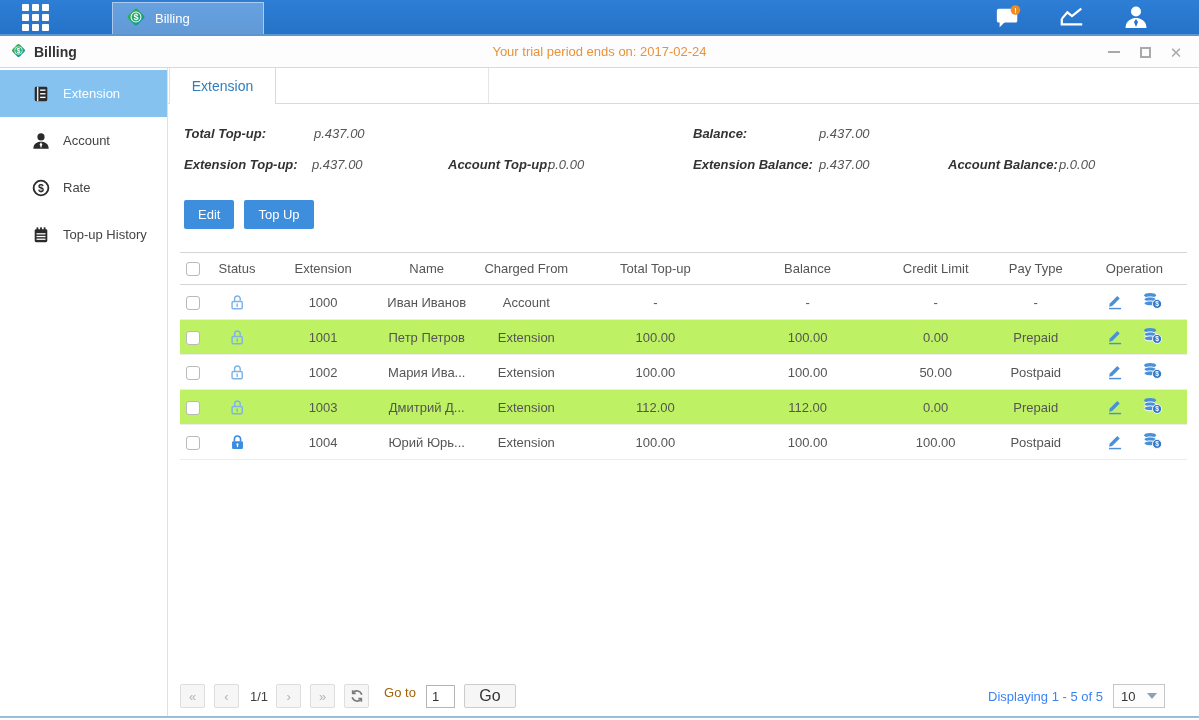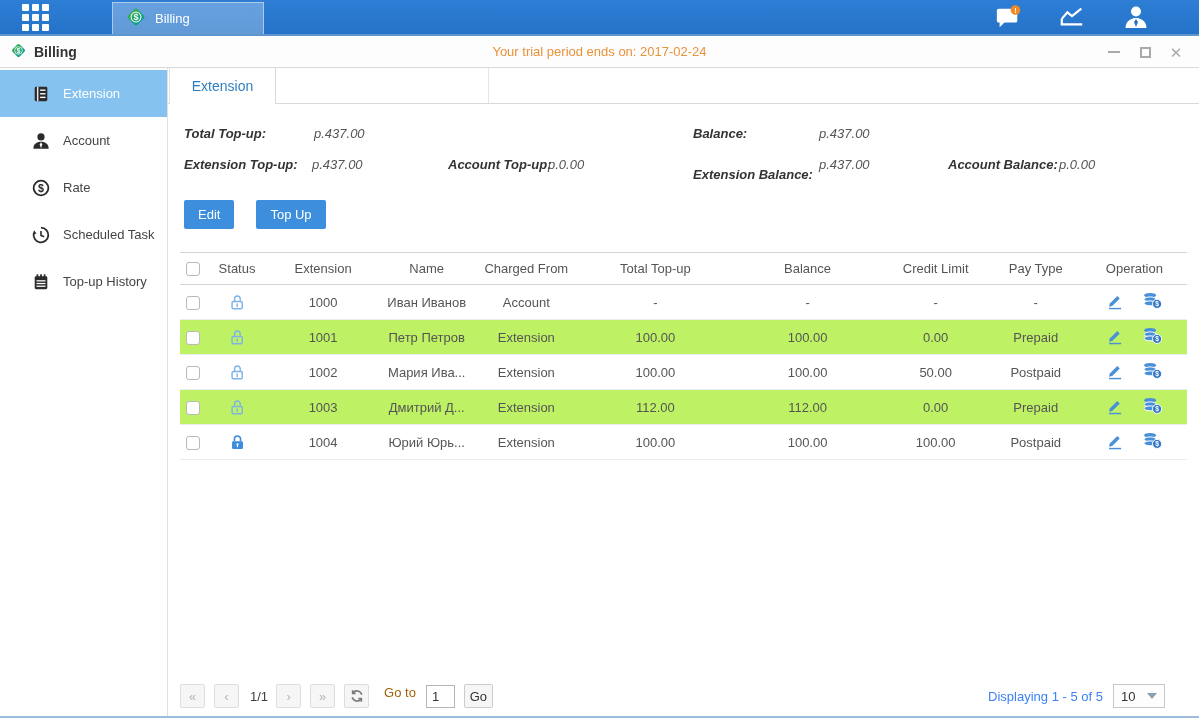--- a/index.html
+++ b/index.html
@@ -39,40 +39,40 @@
   .tab-active { position:absolute; left:1px; top:0; bottom:0; width:107px; background:#fff; border-left:1px solid #e2e2e2; border-right:1px solid #d9d9d9; z-index:2; display:flex; align-items:center; justify-content:center; color:#2f7ec1; font-size:14px; cursor:pointer; }
   .tab-ghost { position:absolute; left:108px; top:0; bottom:0; width:213px; border-right:1px solid #e5e5e5; }
 
   
   .summary { position:relative; height:84px;font-style:italic; }
   .s-item { position:absolute; white-space:nowrap; }
   .s-label { font-weight:bold; color:#333; }
   .s-val { color:#555; }
 
   
-  .btnrow { margin:12px 0 0 16px; display:flex; gap:22px; }
+  .btnrow { margin:12px 0 0 16px; display:flex; gap:10px; }
   .btn { background:#3d8edc; color:#fff; border:none; font-size:13px; padding:7px 14px; border-radius:2px; cursor:pointer; font-family:inherit; }
 
   
   .tablewrap { margin:23px 12px 0 12px; }
   table { width:100%; border-collapse:collapse; table-layout:fixed; }
   thead th { font-weight:normal; color:#555; border-top:1px solid #d5d5d5; border-bottom:1px solid #d5d5d5; height:32px; text-align:center; }
   tbody td { height:35px; text-align:center; color:#555; border-bottom:1px solid #ececec; overflow:hidden; white-space:nowrap; text-overflow:ellipsis; }
   tbody tr.alt { background:#bef264; }
   .cb { display:inline-block; width:14px; height:14px; border:1px solid #b9b9b9; border-radius:3px; background:#fff; vertical-align:middle; cursor:pointer; }
   .op span { display:inline-block; margin:0 9px; cursor:pointer; vertical-align:middle; }
   .lock svg { vertical-align:middle; }
 
   
   .pager { position:absolute; left:12px; right:34px; bottom:6px; height:28px; display:flex; align-items:center; }
   .pg-btn { width:25px; height:24px; background:#f6f6f6; border:1px solid #ddd; border-radius:2px; color:#b4b4b4; display:flex; align-items:center; justify-content:center; font-size:13px; margin-right:9px; cursor:pointer; }
   .pg-text { margin:0 8px 0 2px; color:#404040; }
   .pg-label { margin:0 10px 8px 6px; color:#a16207; }
   .pg-input { width:29px; height:23px; border:1px solid #b5b5b5; font-size:13px; padding-left:5px; font-family:inherit; color:#333; }
-  .pg-go { margin-left:9px; width:29px; height:24px; background:#f6f6f6; border:1px solid #ccc; border-radius:2px; font-size:13px; color:#333; cursor:pointer; font-family:inherit; }
+  .pg-go { margin-left:9px; width:52px; height:24px; background:#f6f6f6; border:1px solid #ccc; border-radius:2px; font-size:16px; color:#333; cursor:pointer; font-family:inherit; }
   .pg-right { margin-left:auto; display:flex; align-items:center; gap:10px; }
   .pg-display { color:#3b82f6; }
   .pg-select { width:52px; height:24px; border:1px solid #c7c7c7; background:#fdfdfd; display:flex; align-items:center; justify-content:space-between; padding:0 7px; color:#333; cursor:pointer; }
   .caret { width:0; height:0; border-left:5px solid transparent; border-right:5px solid transparent; border-top:6px solid #8ea0b3; }
 </style>
 </head>
 <body>
 
 <div class="topbar">
   <div class="grid-btn">
@@ -189,30 +189,20 @@
           <svg width="18" height="18" viewBox="0 0 20 20">
             <circle cx="10" cy="10" r="8.2" fill="none" stroke="#2b2b2b" stroke-width="2"></circle>
             <text x="10" y="14.4" text-anchor="middle" font-size="12" font-weight="bold" fill="#2b2b2b" font-family="Liberation Sans,sans-serif">$</text>
           </svg>
         </span>
         <span>Rate</span>
       </div>
       <div class="side-item">
         <span class="side-ic">
           <svg width="18" height="18" viewBox="0 0 20 20">
-            <path d="M10 1.8 A8.2 8.2 0 1 1 2 8" fill="none" stroke="#2b2b2b" stroke-width="2"></path>
-            <path d="M0.8 9.5 L5 8.2 L2.2 4.8 Z" fill="#2b2b2b"></path>
-            <path d="M10 5.5 L10 10.5 L13.5 12" fill="none" stroke="#2b2b2b" stroke-width="1.8"></path>
-          </svg>
-        </span>
-        <span>Scheduled Task</span>
-      </div>
-      <div class="side-item">
-        <span class="side-ic">
-          <svg width="18" height="18" viewBox="0 0 20 20">
             <rect x="3" y="3.5" width="14" height="14.5" rx="1.5" fill="#2b2b2b"></rect>
             <rect x="5" y="1.5" width="2" height="3.4" fill="#2b2b2b"></rect>
             <rect x="9" y="1.5" width="2" height="3.4" fill="#2b2b2b"></rect>
             <rect x="13" y="1.5" width="2" height="3.4" fill="#2b2b2b"></rect>
             <rect x="5" y="8" width="10" height="1.4" fill="#fff"></rect>
             <rect x="5" y="11" width="10" height="1.4" fill="#fff"></rect>
             <rect x="5" y="14" width="10" height="1.4" fill="#fff"></rect>
           </svg>
         </span>
         <span>Top-up History</span>
@@ -230,21 +220,21 @@
     <div class="summary">
       <div class="s-item" style="left:16px; top:22px;"><span class="s-label">Total Top-up:</span></div>
       <div class="s-item s-val" style="left:146px; top:22px;">p.437.00</div>
       <div class="s-item" style="left:525px; top:22px;"><span class="s-label">Balance:</span></div>
       <div class="s-item s-val" style="left:651px; top:22px;">p.437.00</div>
 
       <div class="s-item" style="left:16px; top:53px;"><span class="s-label">Extension Top-up:</span></div>
       <div class="s-item s-val" style="left:144px; top:53px;">p.437.00</div>
       <div class="s-item" style="left:280px; top:53px;"><span class="s-label">Account Top-up:</span></div>
       <div class="s-item s-val" style="left:380px; top:53px;">p.0.00</div>
-      <div class="s-item" style="left:525px; top:63px;"><span class="s-label">Extension Balance:</span></div>
+      <div class="s-item" style="left:525px; top:53px;"><span class="s-label">Extension Balance:</span></div>
       <div class="s-item s-val" style="left:651px; top:53px;">p.437.00</div>
       <div class="s-item" style="left:780px; top:53px;"><span class="s-label">Account Balance:</span></div>
       <div class="s-item s-val" style="left:891px; top:53px;">p.0.00</div>
     </div>
 
     <div class="btnrow">
       <button class="btn">Edit</button>
       <button class="btn">Top Up</button>
     </div>
 

